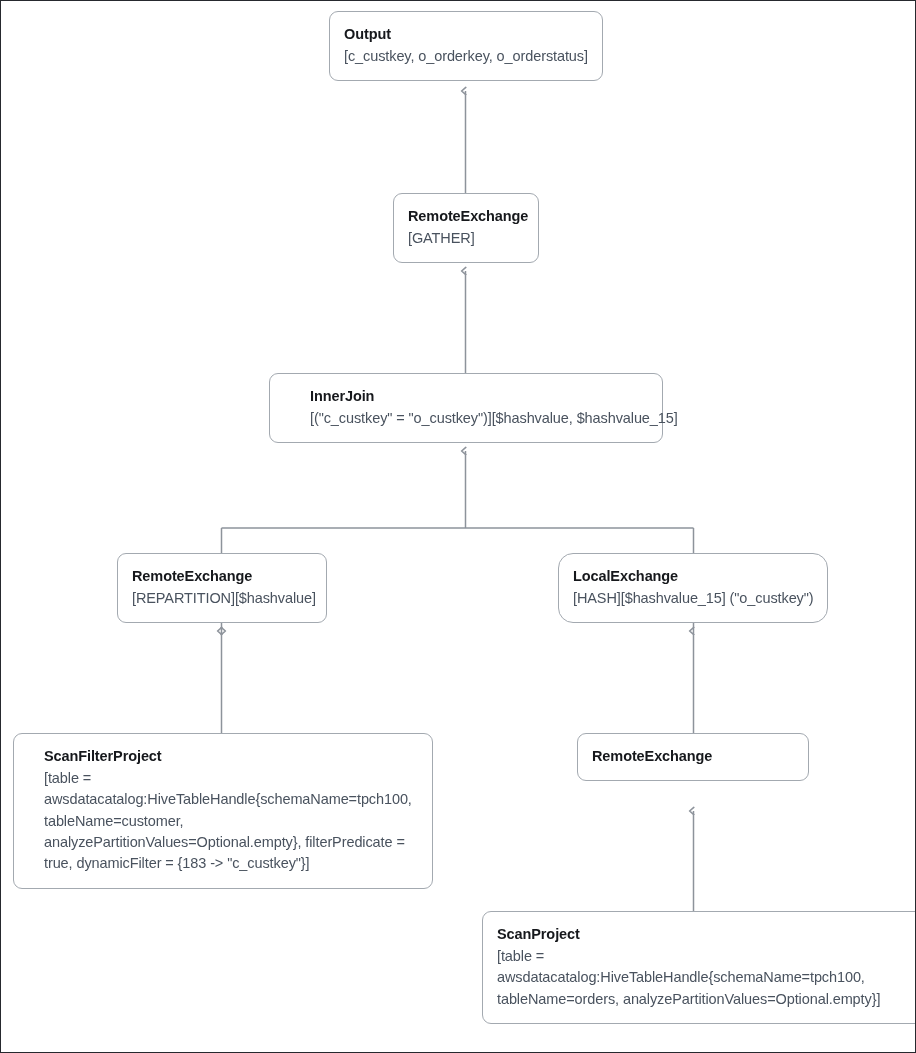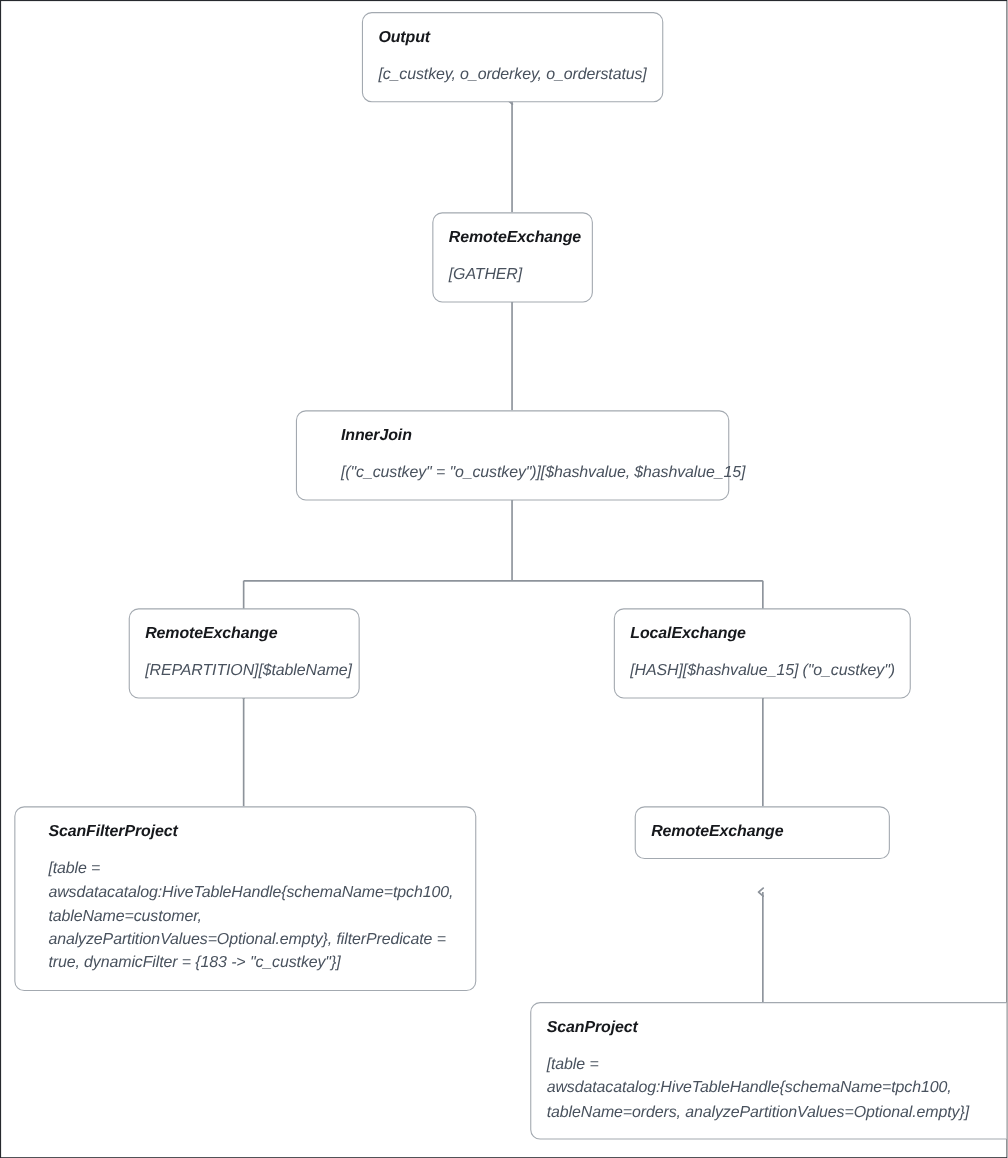--- a/index.html
+++ b/index.html
@@ -26,47 +26,46 @@
     pointer-events: none;
   }
   .node {
     position: absolute;
     box-sizing: border-box;
     background: #ffffff;
     border: 1.3px solid #a3a9b0;
     border-radius: 9px;
     padding: 12px 14px 13px 14px;
     z-index: 2;
-    font-style: italic;
   }
   .node-title {
     font-size: 14.5px;
     font-weight: bold;
     color: #16181c;
     line-height: 1.45;
     letter-spacing: -0.1px;
     white-space: nowrap;
   }
   .node-detail {
     font-size: 14.5px;
     font-weight: normal;
     color: #49525e;
     line-height: 1.47;
     letter-spacing: -0.1px;
-    margin-top: 13px;
+    margin-top: 1px;
   }
   .nowrap { white-space: nowrap; }
   .wrapped { white-space: pre-line; }
 
   
   #node-output        { left: 328px; top: 10px;  width: 274px; }
   #node-gather        { left: 392px; top: 192px; width: 146px; }
   #node-innerjoin     { left: 268px; top: 372px; width: 394px; padding-left: 40px; }
   #node-remote-left   { left: 116px; top: 552px; width: 210px; }
-  #node-localexchange { left: 557px; top: 552px; width: 270px; }
+  #node-localexchange { left: 557px; top: 552px; width: 270px; border-radius: 15px; }
   #node-scanfilter    { left: 12px;  top: 732px; width: 420px; padding-left: 30px; }
   #node-remote-right  { left: 576px; top: 732px; width: 232px; }
   #node-scanproject   { left: 481px; top: 910px; width: 473px; }
 </style>
 </head>
 <body>
 
 <div id="page">
 
   <svg id="edges" viewBox="0 0 916 1053" width="916" height="1053">
@@ -107,21 +106,21 @@
     <div class="node-detail nowrap">[GATHER]</div>
   </div>
 
   <div class="node" id="node-innerjoin">
     <div class="node-title nowrap">InnerJoin</div>
     <div class="node-detail nowrap">[("c_custkey" = "o_custkey")][$hashvalue, $hashvalue_15]</div>
   </div>
 
   <div class="node" id="node-remote-left">
     <div class="node-title nowrap">RemoteExchange</div>
-    <div class="node-detail nowrap">[REPARTITION][$tableName]</div>
+    <div class="node-detail nowrap">[REPARTITION][$hashvalue]</div>
   </div>
 
   <div class="node" id="node-localexchange">
     <div class="node-title nowrap">LocalExchange</div>
     <div class="node-detail nowrap">[HASH][$hashvalue_15] ("o_custkey")</div>
   </div>
 
   <div class="node" id="node-scanfilter">
     <div class="node-title nowrap">ScanFilterProject</div>
     <div class="node-detail wrapped">[table =

